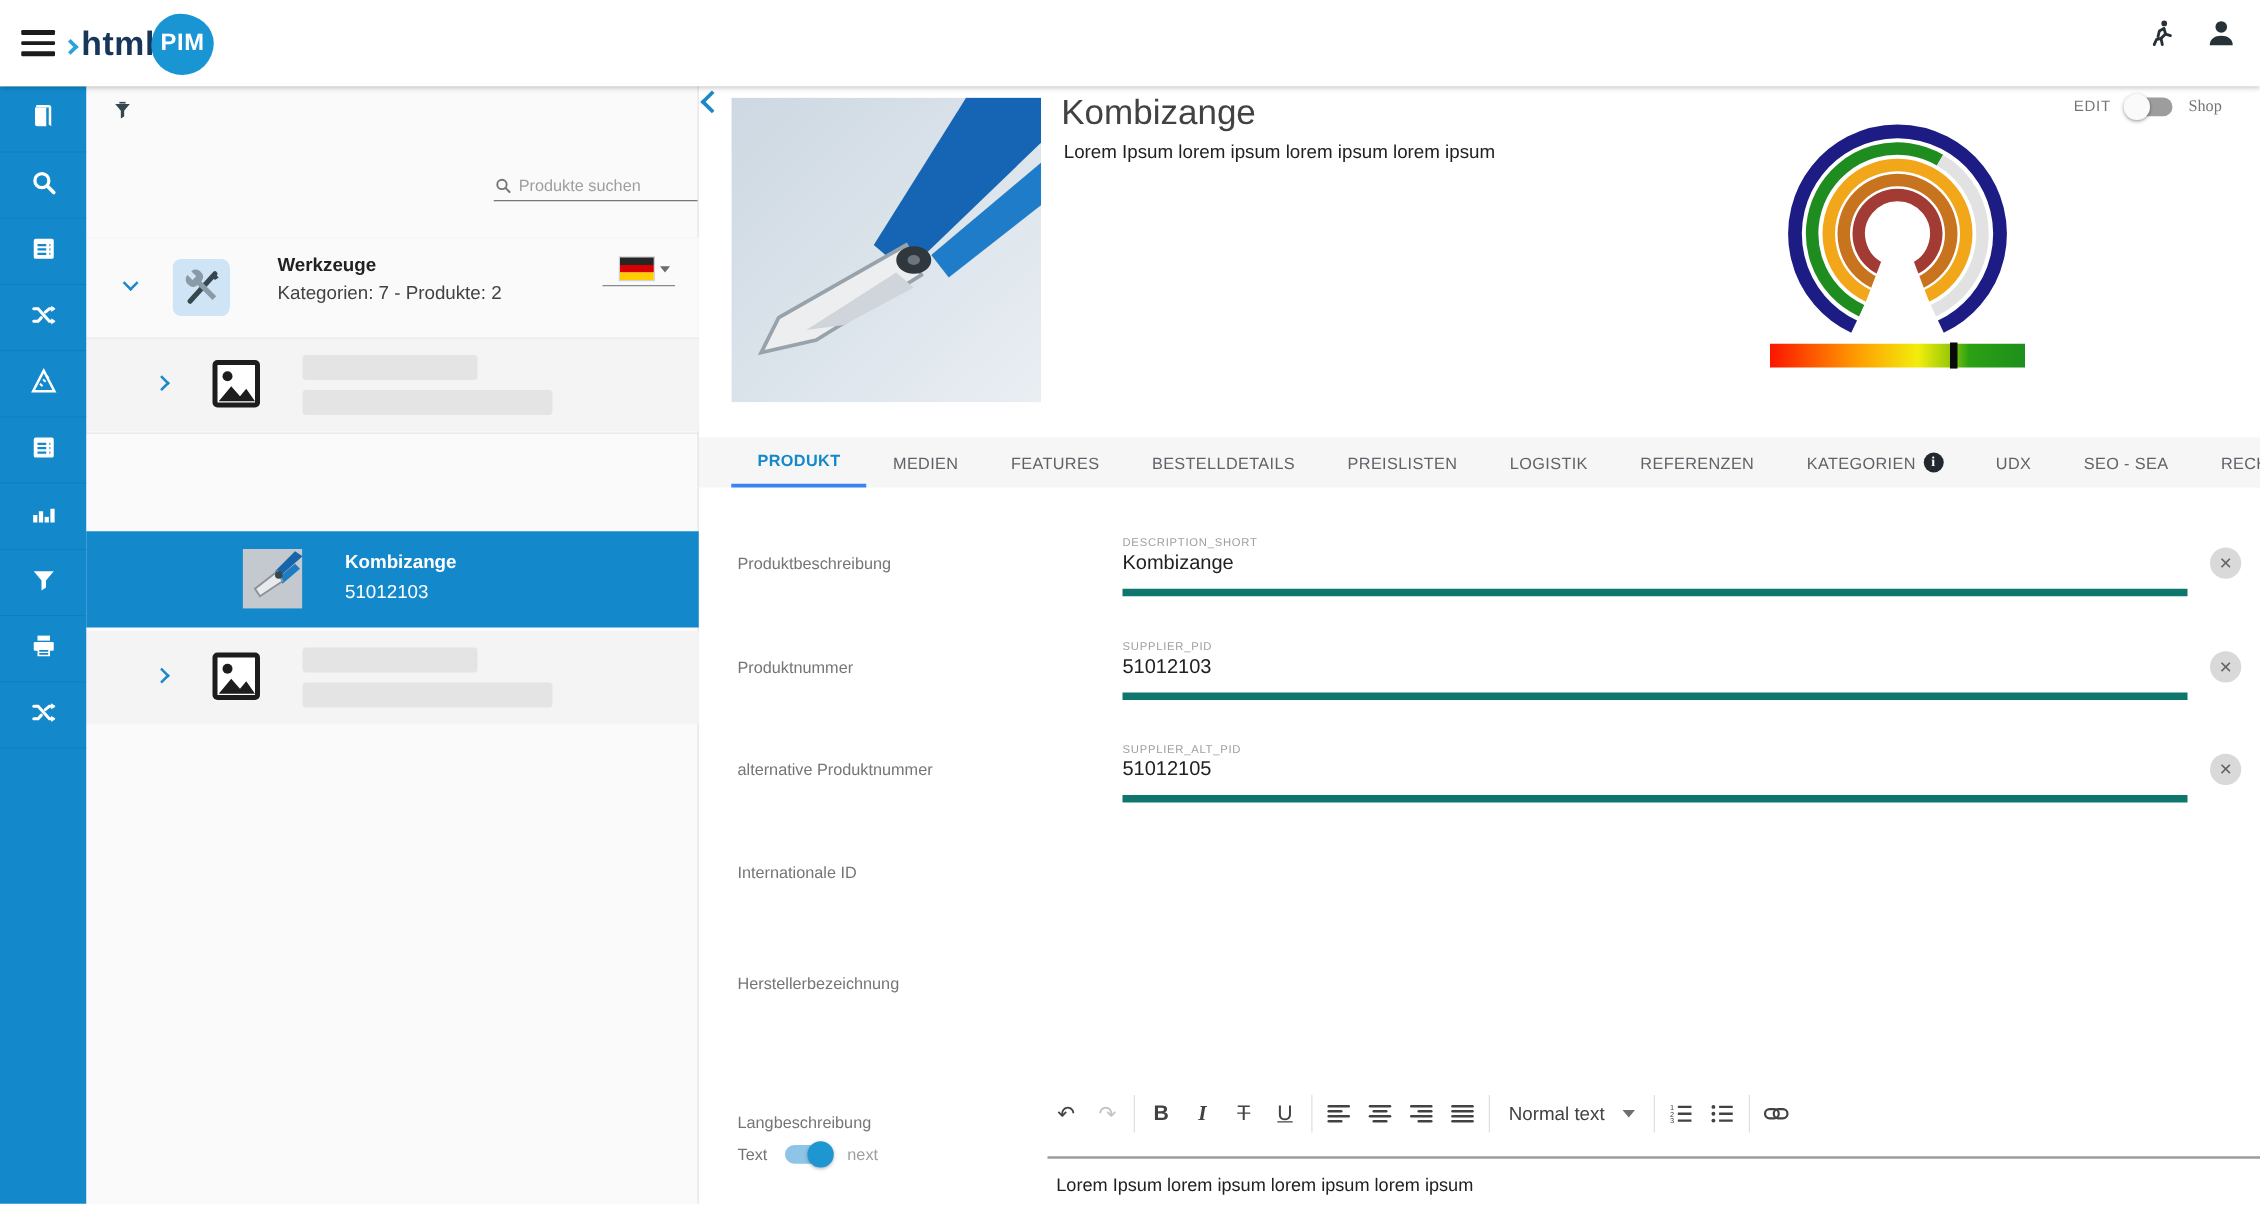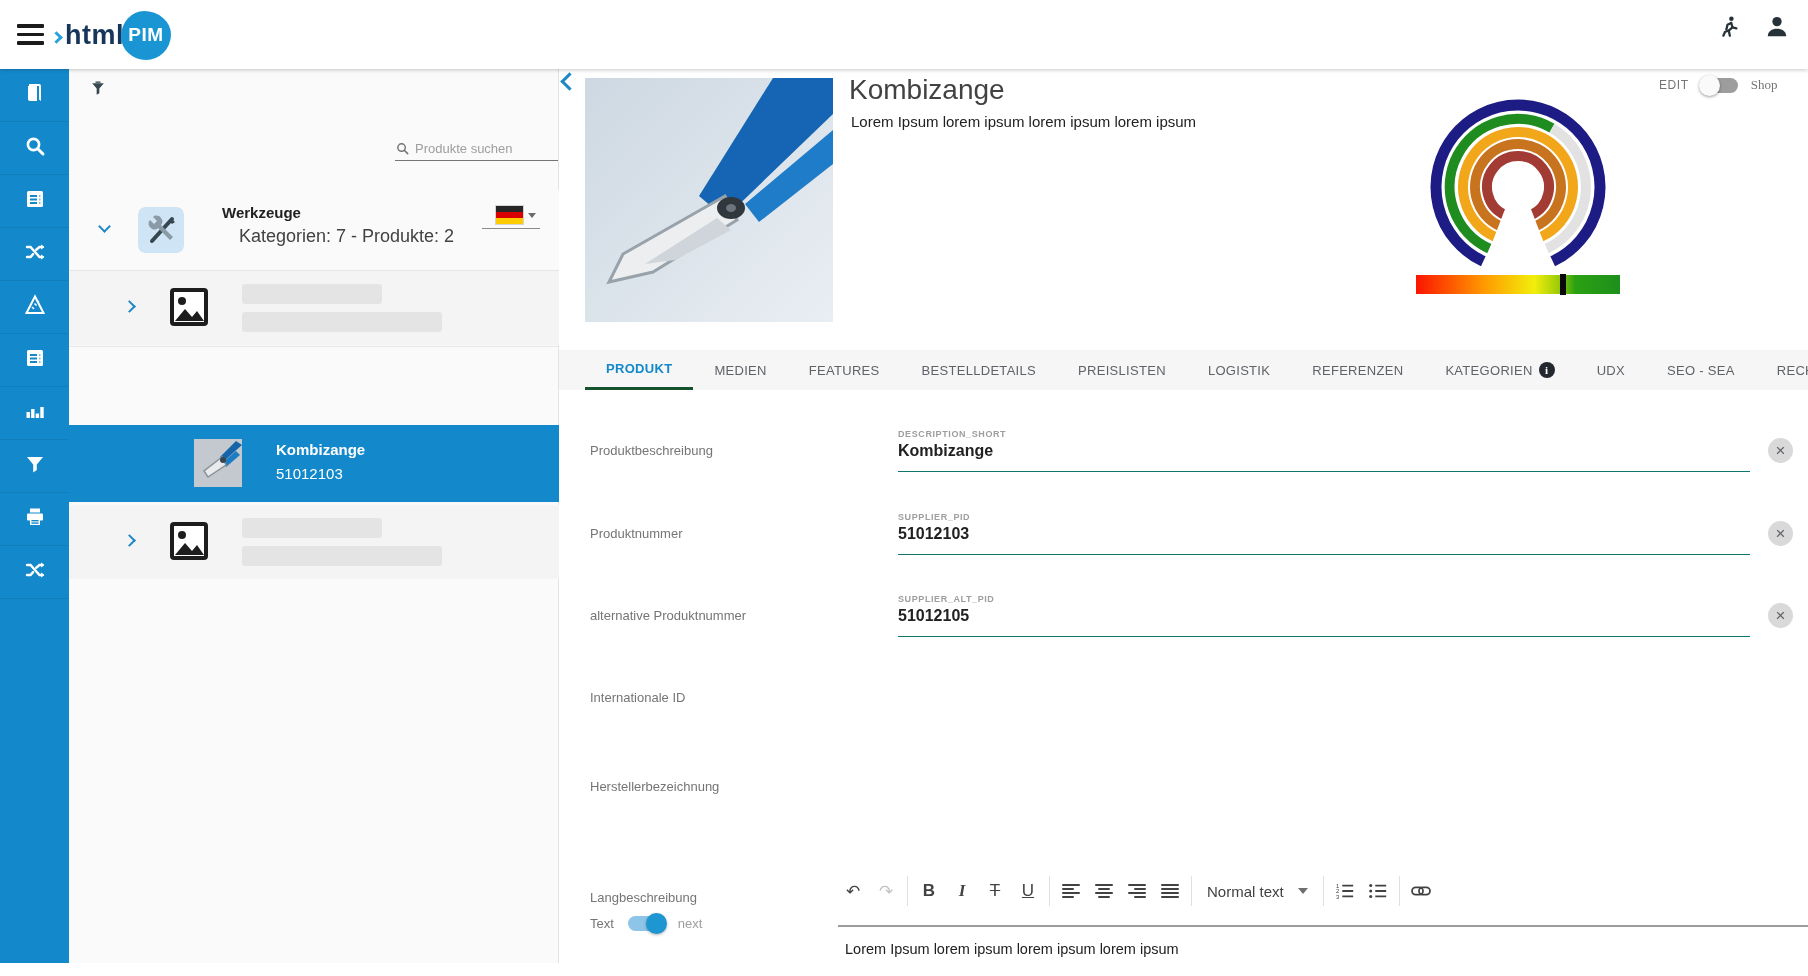--- a/index.html
+++ b/index.html
@@ -40,21 +40,21 @@
 
   .trow { position:absolute; left:0; width:490px; cursor:pointer;padding-left:26px; }
   .chev { display:inline-block; width:9px; height:9px; border:solid #1e88c7; border-width:0 2.5px 2.5px 0; }
   .chev.down { transform:rotate(45deg); }
   .chev.right { transform:rotate(-45deg); }
 
   .row-werkzeuge { top:121px; height:80px; background:#fafafa; }
   .row-werkzeuge .chev { position:absolute; left:31px; top:32px; }
   .cat-icon { position:absolute; left:69px; top:17px; width:46px; height:46px; border-radius:7px; overflow:hidden; }
   .row-werkzeuge .nm { position:absolute; left:153px; top:14px; font-size:15px; font-weight:bold; color:#212121; }
-  .row-werkzeuge .mt { position:absolute; left:170px; top:36px; font-size:18px; color:#424242; }
+  .row-werkzeuge .mt { position:absolute; left:153px; top:36px; font-size:15px; color:#424242; }
   .flagwrap { position:absolute; left:413px; top:16px; width:58px; padding-bottom:4px; border-bottom:1px solid #8a8a8a;
               display:flex; align-items:center; }
   .flag { width:27px; height:18px; margin-left:14px; box-shadow:0 0 0 1px rgba(0,0,0,.15); display:flex; flex-direction:column; }
   .flag i { flex:1; } .flag i:nth-child(1){background:#262626;} .flag i:nth-child(2){background:#d80000;} .flag i:nth-child(3){background:#ffcc00;}
   .flag-caret { width:0; height:0; border-left:4px solid transparent; border-right:4px solid transparent;
                 border-top:5px solid #6b6b6b; margin-left:5px; }
 
   .row-skel { background:#f4f4f4; }
   .row-skel .chev { position:absolute; left:56px; top:31px; }
   .ph-icon { position:absolute; left:98px; top:14px; width:44px; height:44px; }
@@ -85,28 +85,28 @@
   .switch-off .knob { position:absolute; left:-3px; top:-3px; width:21px; height:21px; background:#fafafa;
                       border-radius:50%; box-shadow:0 1px 3px rgba(0,0,0,.4); }
 
   .gauge { position:absolute; left:849px; top:26px; width:220px; height:200px; }
 
   
   .tabs { position:absolute; left:0; top:281px; width:1249px; height:40px; background:#f6f6f6;
           display:flex; align-items:stretch; padding-left:26px; }
   .tab { display:flex; align-items:center; gap:6px; padding:0 21px; font-size:13px; color:#5f6368;
          letter-spacing:.3px; cursor:pointer; white-space:nowrap; }
-  .tab.active { color:#1389cb; font-weight:bold; border-bottom:3px solid #14532d; }
+  .tab.active { color:#1389cb; font-weight:bold; border-bottom:3px solid #3b82f6; }
   .info-badge { width:16px; height:16px; border-radius:50%; background:#23272f; color:#fff; font-size:11px;
                 font-weight:bold; display:flex; align-items:center; justify-content:center; font-family:"Liberation Serif",serif; }
   .info-badge::before { content:"i"; }
 
   
   .flabel { position:absolute; left:31px; font-size:13px; color:#757575; }
-  .field { position:absolute; left:339px; border-bottom:1px solid #0f766e;font-weight:bold; }
+  .field { position:absolute; left:339px; border-bottom:6px solid #0f766e; }
   .field .fkey { font-size:9px; letter-spacing:.6px; color:#9e9e9e; height:13px; padding-top:1px; }
   .field .fval { font-size:16px; color:#212121; padding:1px 0 11px 0; }
   .field.empty .fph { font-size:15px; color:#9e9e9e; padding:17px 0 10px 0; }
   .clear-btn { position:absolute; left:1209px; width:25px; height:25px; border-radius:50%; background:#d9d9d9;
                display:flex; align-items:center; justify-content:center; cursor:pointer; }
   .clear-btn::before { content:"\00d7"; font-size:17px; color:#5f6368; line-height:1; }
 
   
   .toolbar { position:absolute; left:282px; top:799px; height:46px; display:flex; align-items:center; gap:9px; }
   .tb { min-width:24px; height:30px; display:flex; align-items:center; justify-content:center;

